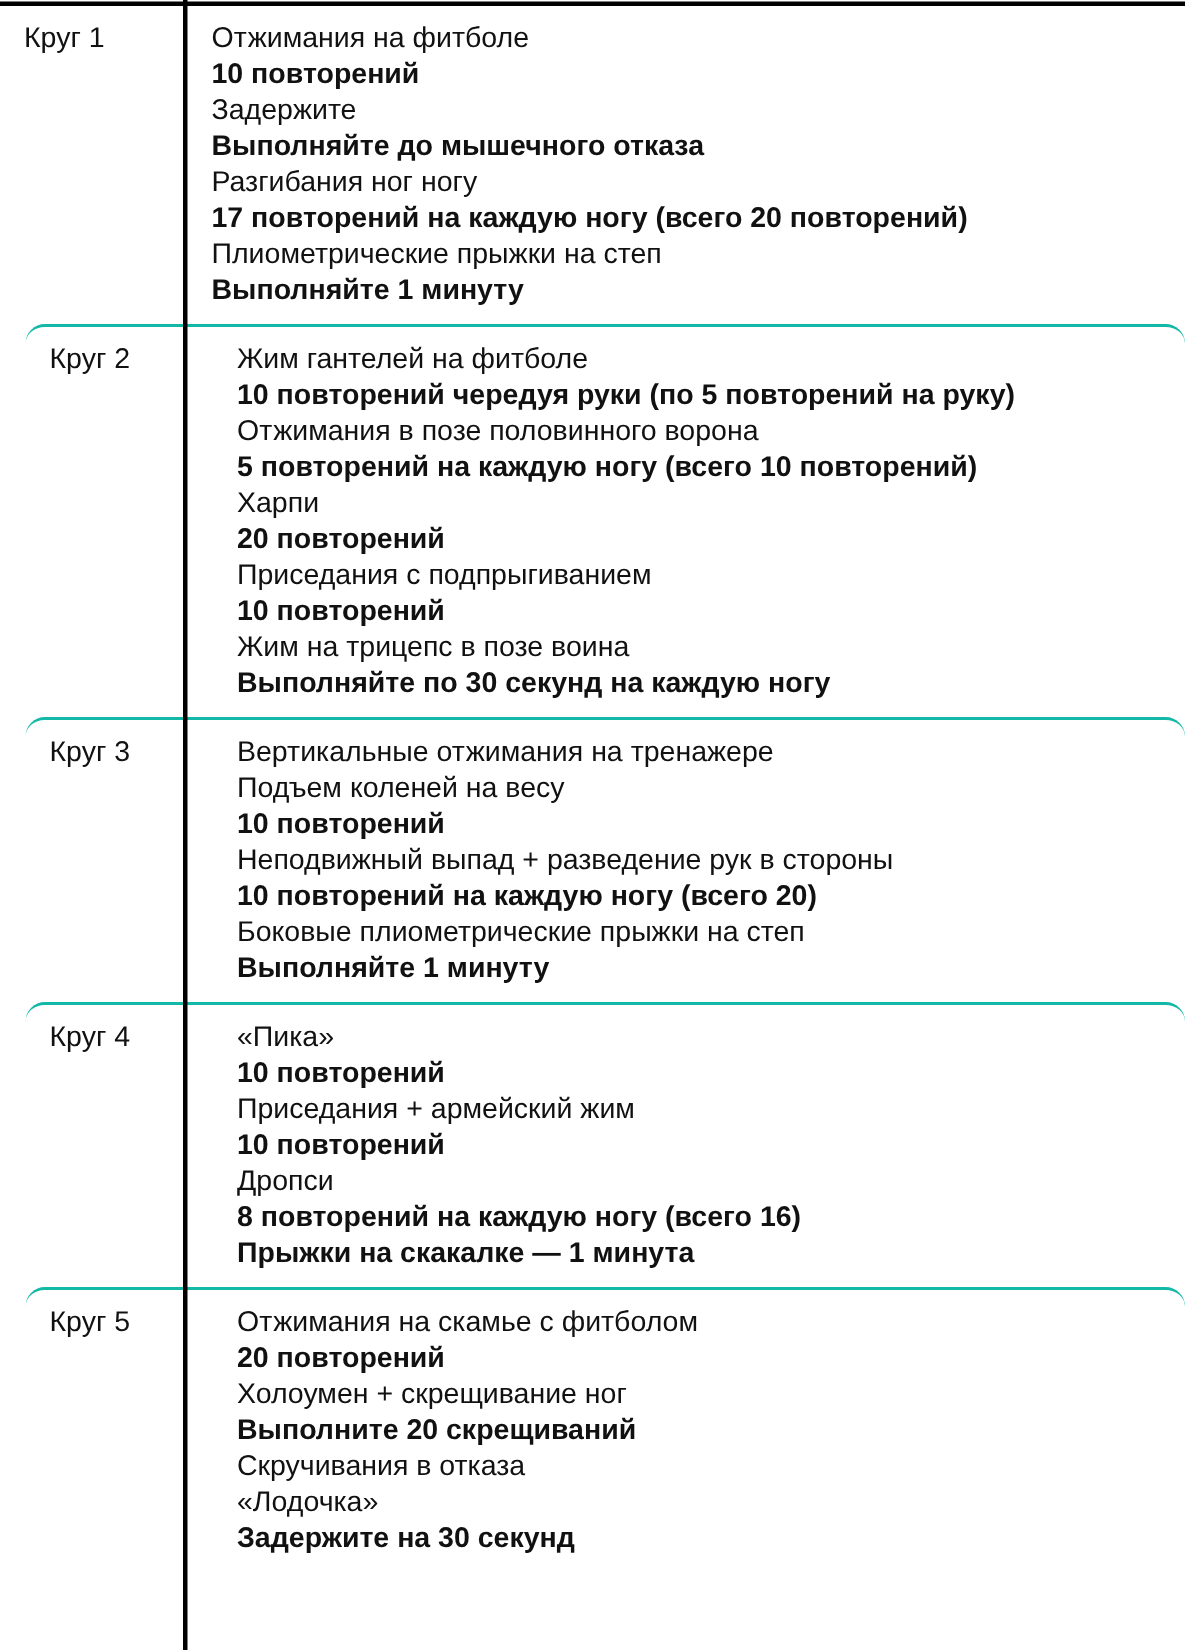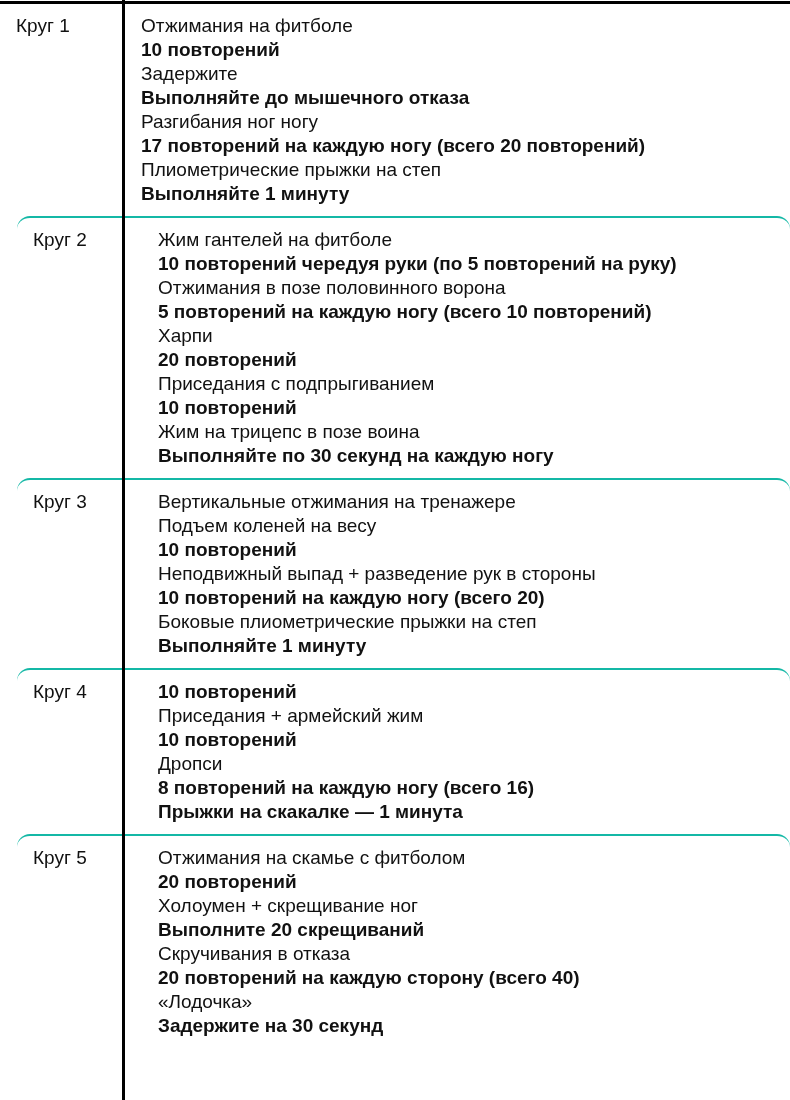--- a/index.html
+++ b/index.html
@@ -106,35 +106,35 @@
       <div class="ex-name">Неподвижный выпад + разведение рук в стороны</div>
       <div class="ex-desc">10 повторений на каждую ногу (всего 20)</div>
       <div class="ex-name">Боковые плиометрические прыжки на степ</div>
       <div class="ex-desc">Выполняйте 1 минуту</div>
     </div>
   </section>
 
   <section class="row">
     <div class="cell-label">Круг 4</div>
     <div class="cell-content">
+      <div class="ex-name">«Пика»</div>
       <div class="ex-desc">10 повторений</div>
       <div class="ex-name">Приседания + армейский жим</div>
       <div class="ex-desc">10 повторений</div>
       <div class="ex-name">Дропси</div>
       <div class="ex-desc">8 повторений на каждую ногу (всего 16)</div>
       <div class="ex-desc">Прыжки на скакалке — 1 минута</div>
     </div>
   </section>
 
   <section class="row">
     <div class="cell-label">Круг 5</div>
     <div class="cell-content">
       <div class="ex-name">Отжимания на скамье с фитболом</div>
       <div class="ex-desc">20 повторений</div>
       <div class="ex-name">Холоумен + скрещивание ног</div>
       <div class="ex-desc">Выполните 20 скрещиваний</div>
       <div class="ex-name">Скручивания в отказа</div>
-      <div class="ex-desc">20 повторений на каждую сторону (всего 40)</div>
       <div class="ex-name">«Лодочка»</div>
       <div class="ex-desc">Задержите на 30 секунд</div>
     </div>
   </section>
 </div>
 
 </body></html>

